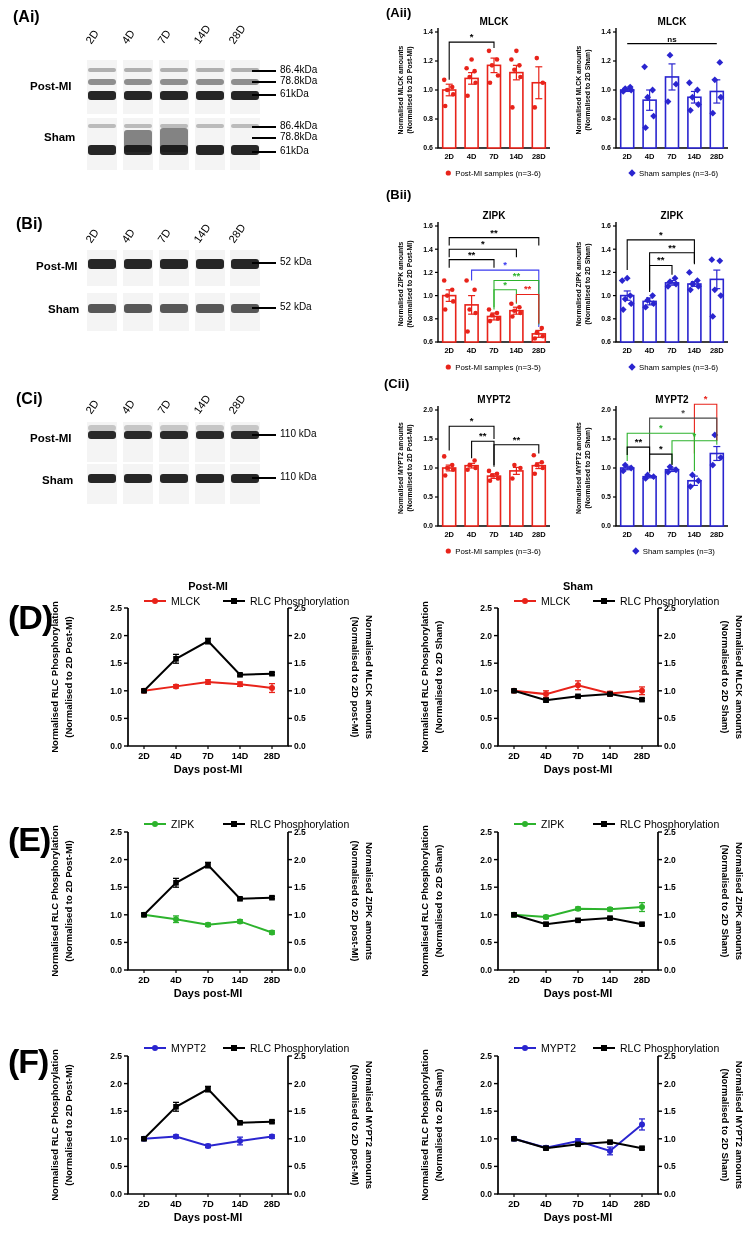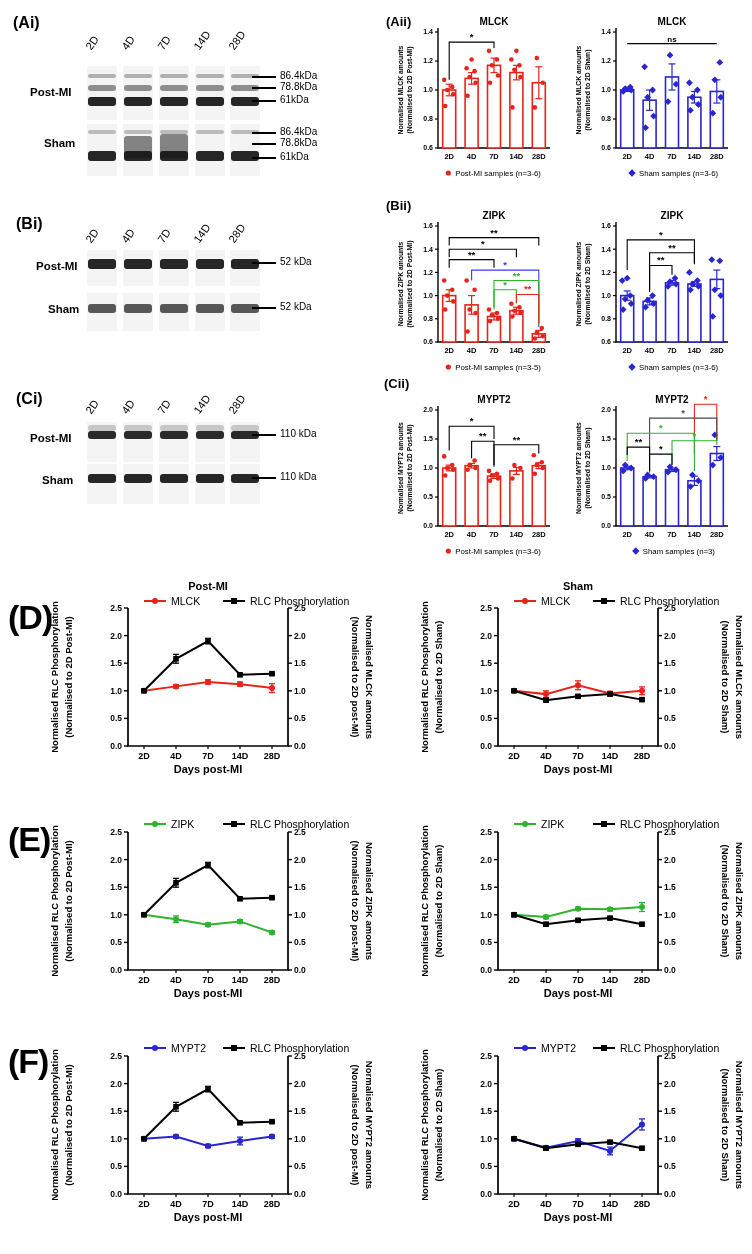--- a/index.html
+++ b/index.html
@@ -16,21 +16,21 @@
   .plabel{position:absolute;font-weight:bold;font-size:13px;}
   .bigletter{position:absolute;font-weight:bold;font-size:34px;letter-spacing:-1px;}
   .chart{position:absolute;}
   svg text{font-family:"Liberation Sans",sans-serif;}
 </style>
 </head>
 <body>
 
 <div class="fig">
 
-  <div class="blot" style="left:0;top:6px;width:384px;height:205px">
+  <div class="blot" style="left:0;top:0;width:384px;height:205px">
       <div class="panel-label" style="left: 13px; top: 8px;">(Ai)</div>
       <div class="lane-label" style="left: 93px; top: 34px;">2D</div>
       <div class="lane-label" style="left: 129px; top: 34px;">4D</div>
       <div class="lane-label" style="left: 165px; top: 34px;">7D</div>
       <div class="lane-label" style="left: 201px; top: 34px;">14D</div>
       <div class="lane-label" style="left: 236px; top: 34px;">28D</div>
       <div class="row-name" style="left: 30px; top: 80px;">Post-MI</div>
       <div class="lane-col" style="left: 87px; top: 60px; width: 30px; height: 54px;"></div>
       <div class="band" style="left: 88px; top: 68px; width: 28px; height: 4px; opacity: 0.3;"></div>
       <div class="band" style="left: 88px; top: 79px; width: 28px; height: 6px; opacity: 0.45;"></div>
@@ -149,22 +149,22 @@
       <div class="lane-col" style="left: 159px; top: 79px; width: 30px; height: 40px;"></div>
       <div class="band" style="left: 160px; top: 89px; width: 28px; height: 9px; opacity: 0.92;"></div>
       <div class="lane-col" style="left: 195px; top: 79px; width: 30px; height: 40px;"></div>
       <div class="band" style="left: 196px; top: 89px; width: 28px; height: 9px; opacity: 0.92;"></div>
       <div class="lane-col" style="left: 230px; top: 79px; width: 30px; height: 40px;"></div>
       <div class="band" style="left: 231px; top: 89px; width: 28px; height: 9px; opacity: 0.92;"></div>
       <div class="marker-line" style="left: 252px; top: 92px; width: 24px;"></div>
       <div class="marker-text" style="left: 280px; top: 86px;">110 kDa</div>
     </div>
 
-  <span class="plabel" style="left:386px;top:14px">(Aii)</span>
-  <span class="plabel" style="left:386px;top:198px">(Bii)</span>
+  <span class="plabel" style="left:386px;top:5px">(Aii)</span>
+  <span class="plabel" style="left:386px;top:187px">(Bii)</span>
   <span class="plabel" style="left:384px;top:376px">(Cii)</span>
   <span class="bigletter" style="left:8px;top:598px">(D)</span>
   <span class="bigletter" style="left:8px;top:820px">(E)</span>
   <span class="bigletter" style="left:8px;top:1042px">(F)</span>
 
   <div class="chart" style="left:396px;top:12px;width:178px;height:182px"><svg viewBox="0 0 178 182" width="178" height="182">
         <text x="98" y="13" font-size="10" text-anchor="middle" fill="#000" font-weight="bold">MLCK</text>
         <text x="7" y="78" font-size="6.8" text-anchor="middle" fill="#000" transform="rotate(-90 7 78)" font-weight="bold">Normalised MLCK amounts</text>
         <text x="15.5" y="78" font-size="6.8" text-anchor="middle" fill="#000" transform="rotate(-90 15.5 78)" font-weight="bold">(Normalised to 2D Post-MI)</text>
         <path d="M 42 16 L 42 136 L 154 136" stroke="#000" stroke-width="1.4" fill="none"></path>

